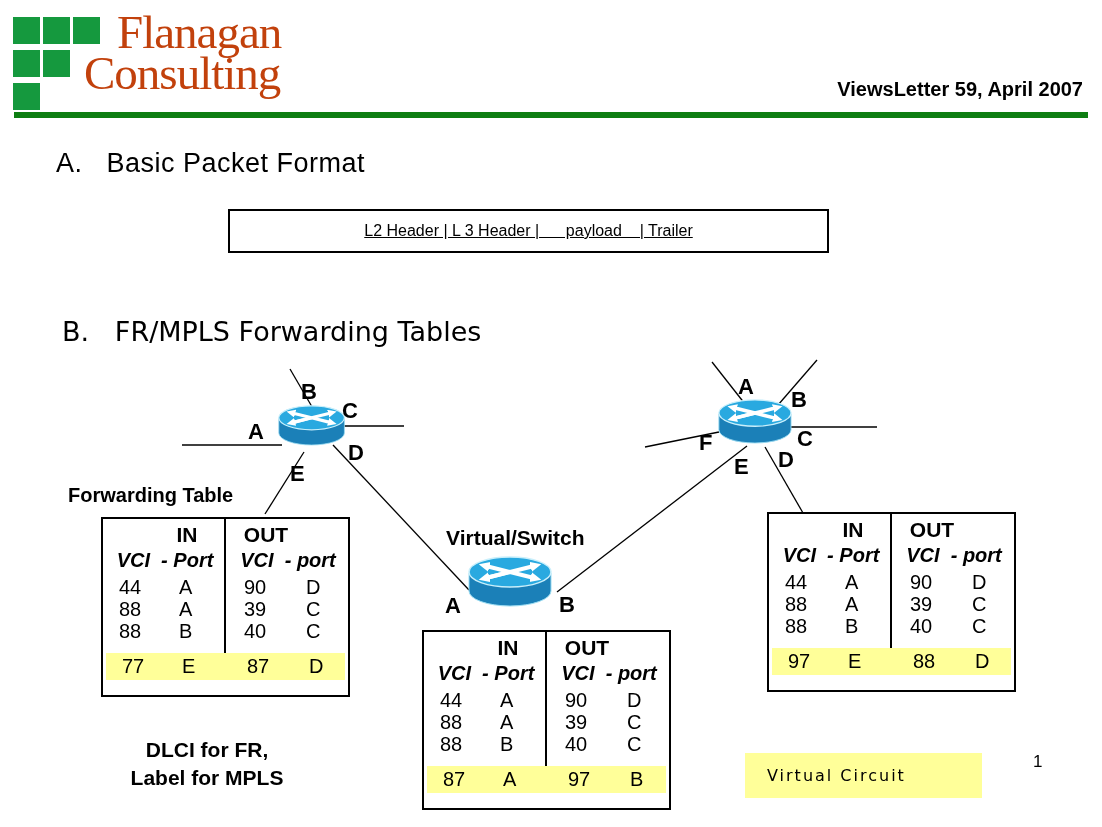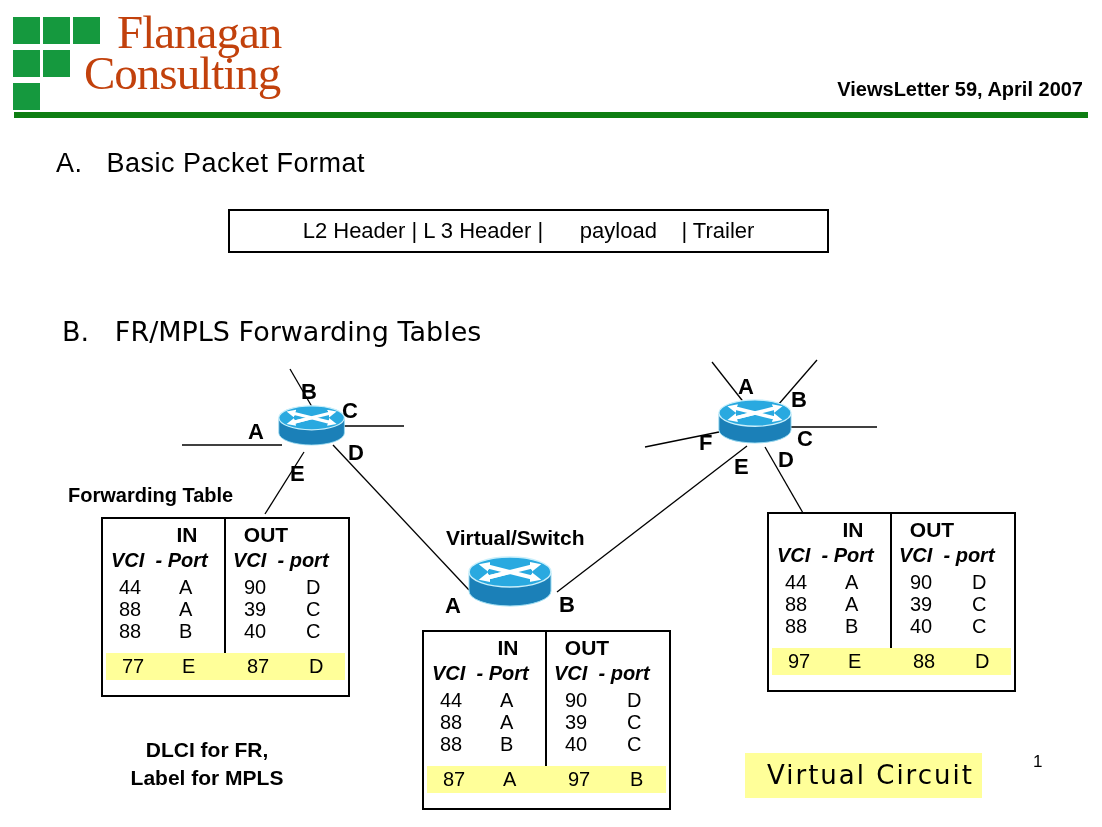--- a/index.html
+++ b/index.html
@@ -21,56 +21,56 @@
 
   
   .heading{font-weight:normal;font-size:27px;white-space:pre;letter-spacing:.5px;}
   #heading-a{left:56px;top:148px;}
   #heading-b{left:62px;top:316px;font-family:"DejaVu Sans",sans-serif;letter-spacing:0;}
 
   
   #packet-box{
     left:228px;top:209px;width:597px;height:40px;border:2px solid #000;
     display:flex;align-items:center;justify-content:center;
-    font-size:22px;white-space:pre;
+    font-size:16px;white-space:pre;text-decoration:underline;
   }
 
   
   .port-label{font-size:22px;font-weight:800;}
   .diagram-label{font-weight:bold;}
   #fwd-table-label{left:68px;top:484px;font-size:20px;}
   #router-switch-label{left:446px;top:526px;font-size:21px;}
 
   
   .fwd-table{
     position:absolute;width:245px;height:176px;border:2px solid #000;background:#fff;
   }
   .fwd-table .divider{position:absolute;left:121px;top:0;width:2px;height:155px;background:#000;}
   .fwd-table .th{position:absolute;top:4px;font-size:21px;font-weight:bold;text-align:center;}
   .fwd-table .th.in{left:54px;width:60px;}
   .fwd-table .th.out{left:132px;width:62px;}
-  .fwd-table .sub{position:absolute;top:30px;font-size:20px;font-weight:bold;font-style:italic;text-align:left;white-space:pre;}
+  .fwd-table .sub{position:absolute;top:30px;font-size:20px;font-weight:bold;font-style:italic;text-align:center;white-space:pre;}
   .fwd-table .sub.in{left:8px;width:108px;}
   .fwd-table .sub.out{left:130px;width:110px;}
   .fwd-table .row{position:absolute;left:0;width:245px;height:24px;line-height:24px;font-size:20px;}
   .fwd-table .row span{position:absolute;}
   .fwd-table .c1{left:16px;}
   .fwd-table .c2{left:76px;}
   .fwd-table .c3{left:141px;}
   .fwd-table .c4{left:203px;}
   .fwd-table .r0{top:56px;}
   .fwd-table .r1{top:78px;}
   .fwd-table .r2{top:100px;}
   .fwd-table .rh{top:134px;left:3px;width:239px;height:27px;line-height:27px;background:#FFFF99;}
 
   
   #vci-note{left:118px;top:736px;width:178px;text-align:center;font-size:21px;font-weight:bold;line-height:28px;}
   #virtual-circuit{
     left:745px;top:753px;width:237px;height:45px;background:#FFFF99;
-    font-family:"DejaVu Sans",sans-serif;font-size:26px;letter-spacing:2px;
+    font-family:"DejaVu Sans",sans-serif;font-size:16px;letter-spacing:2px;
     line-height:45px;padding-left:22px;box-sizing:border-box;
   }
   #page-number{left:1033px;top:752px;font-size:17px;}
 
   #diagram-svg{left:0;top:0;}
 </style>
 </head>
 <body>
 
 <div id="slide">

